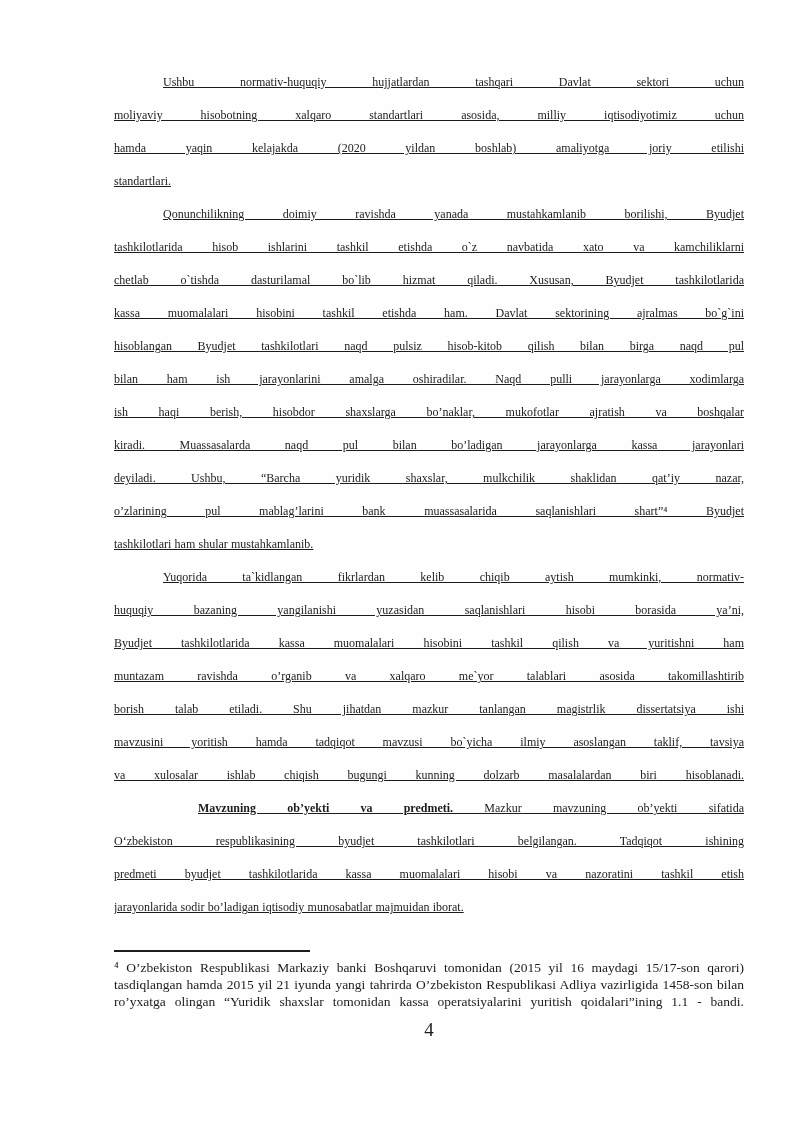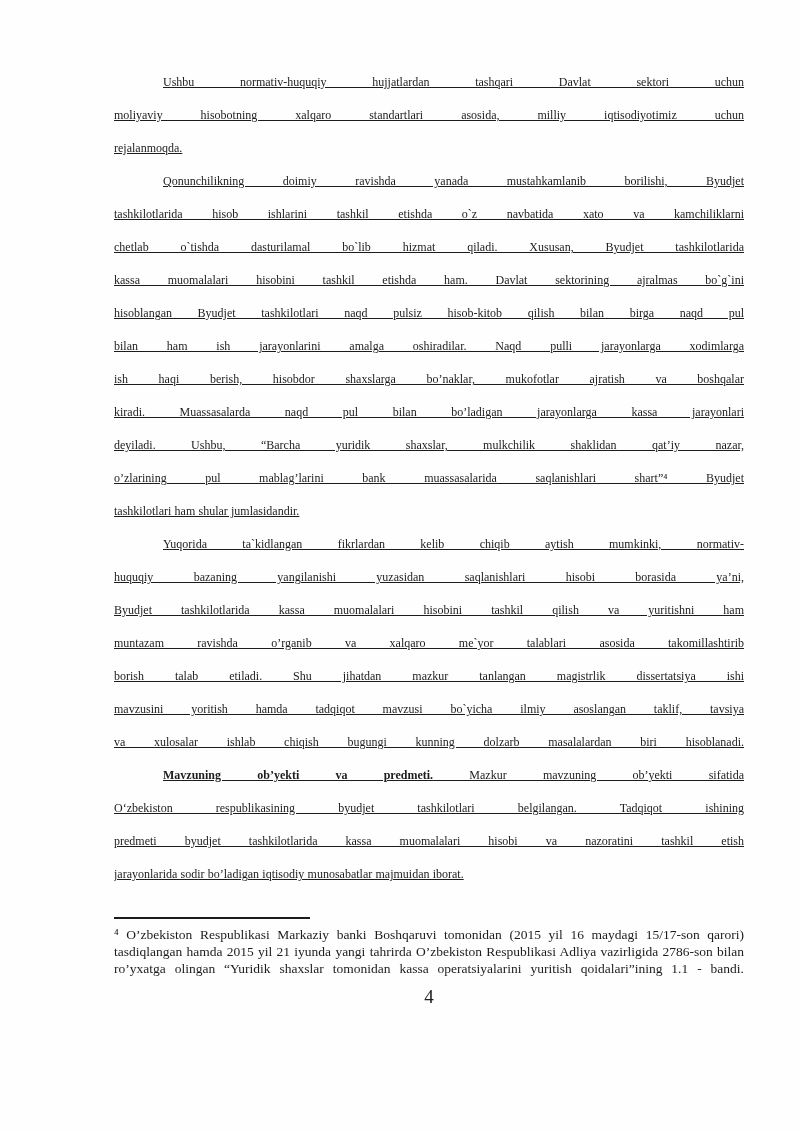--- a/index.html
+++ b/index.html
@@ -19,21 +19,21 @@
   .line {
     height: 33px;
     line-height: 33px;
     text-align: justify;
     text-align-last: justify;
     overflow: hidden;
     word-spacing: 0.02em;
   }
   .line.indent { padding-left: 49px; }
   .line.last { text-align-last: left; }
-  .line b { font-weight: bold; }
+  .line b { font-weight: bold; margin-left: 35px; }
   .fn-divider {
     width: 196px;
     height: 0;
     border-top: 2px solid #1c1c1c;
     margin-top: 26px;
     margin-bottom: 7px;
   }
   .footnote { width: 630px; font-size: 13.5px; }
   .fline {
     height: 17px;
@@ -51,51 +51,52 @@
   }
 </style>
 </head>
 <body>
 
 <div class="page">
   <section class="body-text">
       <div class="para">
         <div class="line indent">Ushbu normativ-huquqiy hujjatlardan tashqari Davlat sektori uchun</div>
         <div class="line">moliyaviy hisobotning xalqaro standartlari asosida, milliy iqtisodiyotimiz uchun</div>
-        <div class="line last">rejalanmoqda.</div>
+        <div class="line">hamda yaqin kelajakda (2020 yildan boshlab) amaliyotga joriy etilishi</div>
+        <div class="line last">standartlari.</div>
       </div>
       <div class="para">
         <div class="line indent">Qonunchilikning doimiy ravishda yanada mustahkamlanib borilishi, Byudjet</div>
         <div class="line">tashkilotlarida hisob ishlarini tashkil etishda o`z navbatida xato va kamchiliklarni</div>
         <div class="line">chetlab o`tishda dasturilamal bo`lib hizmat qiladi. Xususan, Byudjet tashkilotlarida</div>
         <div class="line">kassa muomalalari hisobini tashkil etishda ham. Davlat sektorining ajralmas bo`g`ini</div>
         <div class="line">hisoblangan Byudjet tashkilotlari naqd pulsiz hisob-kitob qilish bilan birga naqd pul</div>
         <div class="line">bilan ham ish jarayonlarini amalga oshiradilar. Naqd pulli jarayonlarga xodimlarga</div>
         <div class="line">ish haqi berish, hisobdor shaxslarga bo’naklar, mukofotlar ajratish va boshqalar</div>
         <div class="line">kiradi. Muassasalarda naqd pul bilan bo’ladigan jarayonlarga kassa jarayonlari</div>
         <div class="line">deyiladi. Ushbu, “Barcha yuridik shaxslar, mulkchilik shaklidan qat’iy nazar,</div>
         <div class="line">o’zlarining pul mablag’larini bank muassasalarida saqlanishlari shart”⁴ Byudjet</div>
-        <div class="line last">tashkilotlari ham shular jumlasidandir.</div>
+        <div class="line last">tashkilotlari ham shular mustahkamlanib.</div>
       </div>
       <div class="para">
         <div class="line indent">Yuqorida ta`kidlangan fikrlardan kelib chiqib aytish mumkinki, normativ-</div>
         <div class="line">huquqiy bazaning yangilanishi yuzasidan saqlanishlari hisobi borasida ya’ni,</div>
         <div class="line">Byudjet tashkilotlarida kassa muomalalari hisobini tashkil qilish va yuritishni ham</div>
         <div class="line">muntazam ravishda o’rganib va xalqaro me`yor talablari asosida takomillashtirib</div>
         <div class="line">borish talab etiladi. Shu jihatdan mazkur tanlangan magistrlik dissertatsiya ishi</div>
         <div class="line">mavzusini yoritish hamda tadqiqot mavzusi bo`yicha ilmiy asoslangan taklif, tavsiya</div>
         <div class="line">va xulosalar ishlab chiqish bugungi kunning dolzarb masalalardan biri hisoblanadi.</div>
       </div>
       <div class="para">
         <div class="line indent"><b>Mavzuning ob’yekti va predmeti.</b> Mazkur mavzuning ob’yekti sifatida</div>
         <div class="line">O‘zbekiston respublikasining byudjet tashkilotlari belgilangan. Tadqiqot ishining</div>
         <div class="line">predmeti byudjet tashkilotlarida kassa muomalalari hisobi va nazoratini tashkil etish</div>
         <div class="line last">jarayonlarida sodir bo’ladigan iqtisodiy munosabatlar majmuidan iborat.</div>
       </div>
     </section>
   <div class="fn-divider"></div>
   <section class="footnote">
       <div class="fline">⁴ O’zbekiston Respublikasi Markaziy banki Boshqaruvi tomonidan (2015 yil 16 maydagi 15/17-son qarori)</div>
-      <div class="fline">tasdiqlangan hamda 2015 yil 21 iyunda yangi tahrirda O’zbekiston Respublikasi Adliya vazirligida 2786-son bilan</div>
+      <div class="fline">tasdiqlangan hamda 2015 yil 21 iyunda yangi tahrirda O’zbekiston Respublikasi Adliya vazirligida 1458-son bilan</div>
       <div class="fline">ro’yxatga olingan “Yuridik shaxslar tomonidan kassa operatsiyalarini yuritish qoidalari”ining 1.1 - bandi. www.lex.uz</div>
     </section>
   <div class="page-num">4</div>
 </div>
 
 </body></html>

